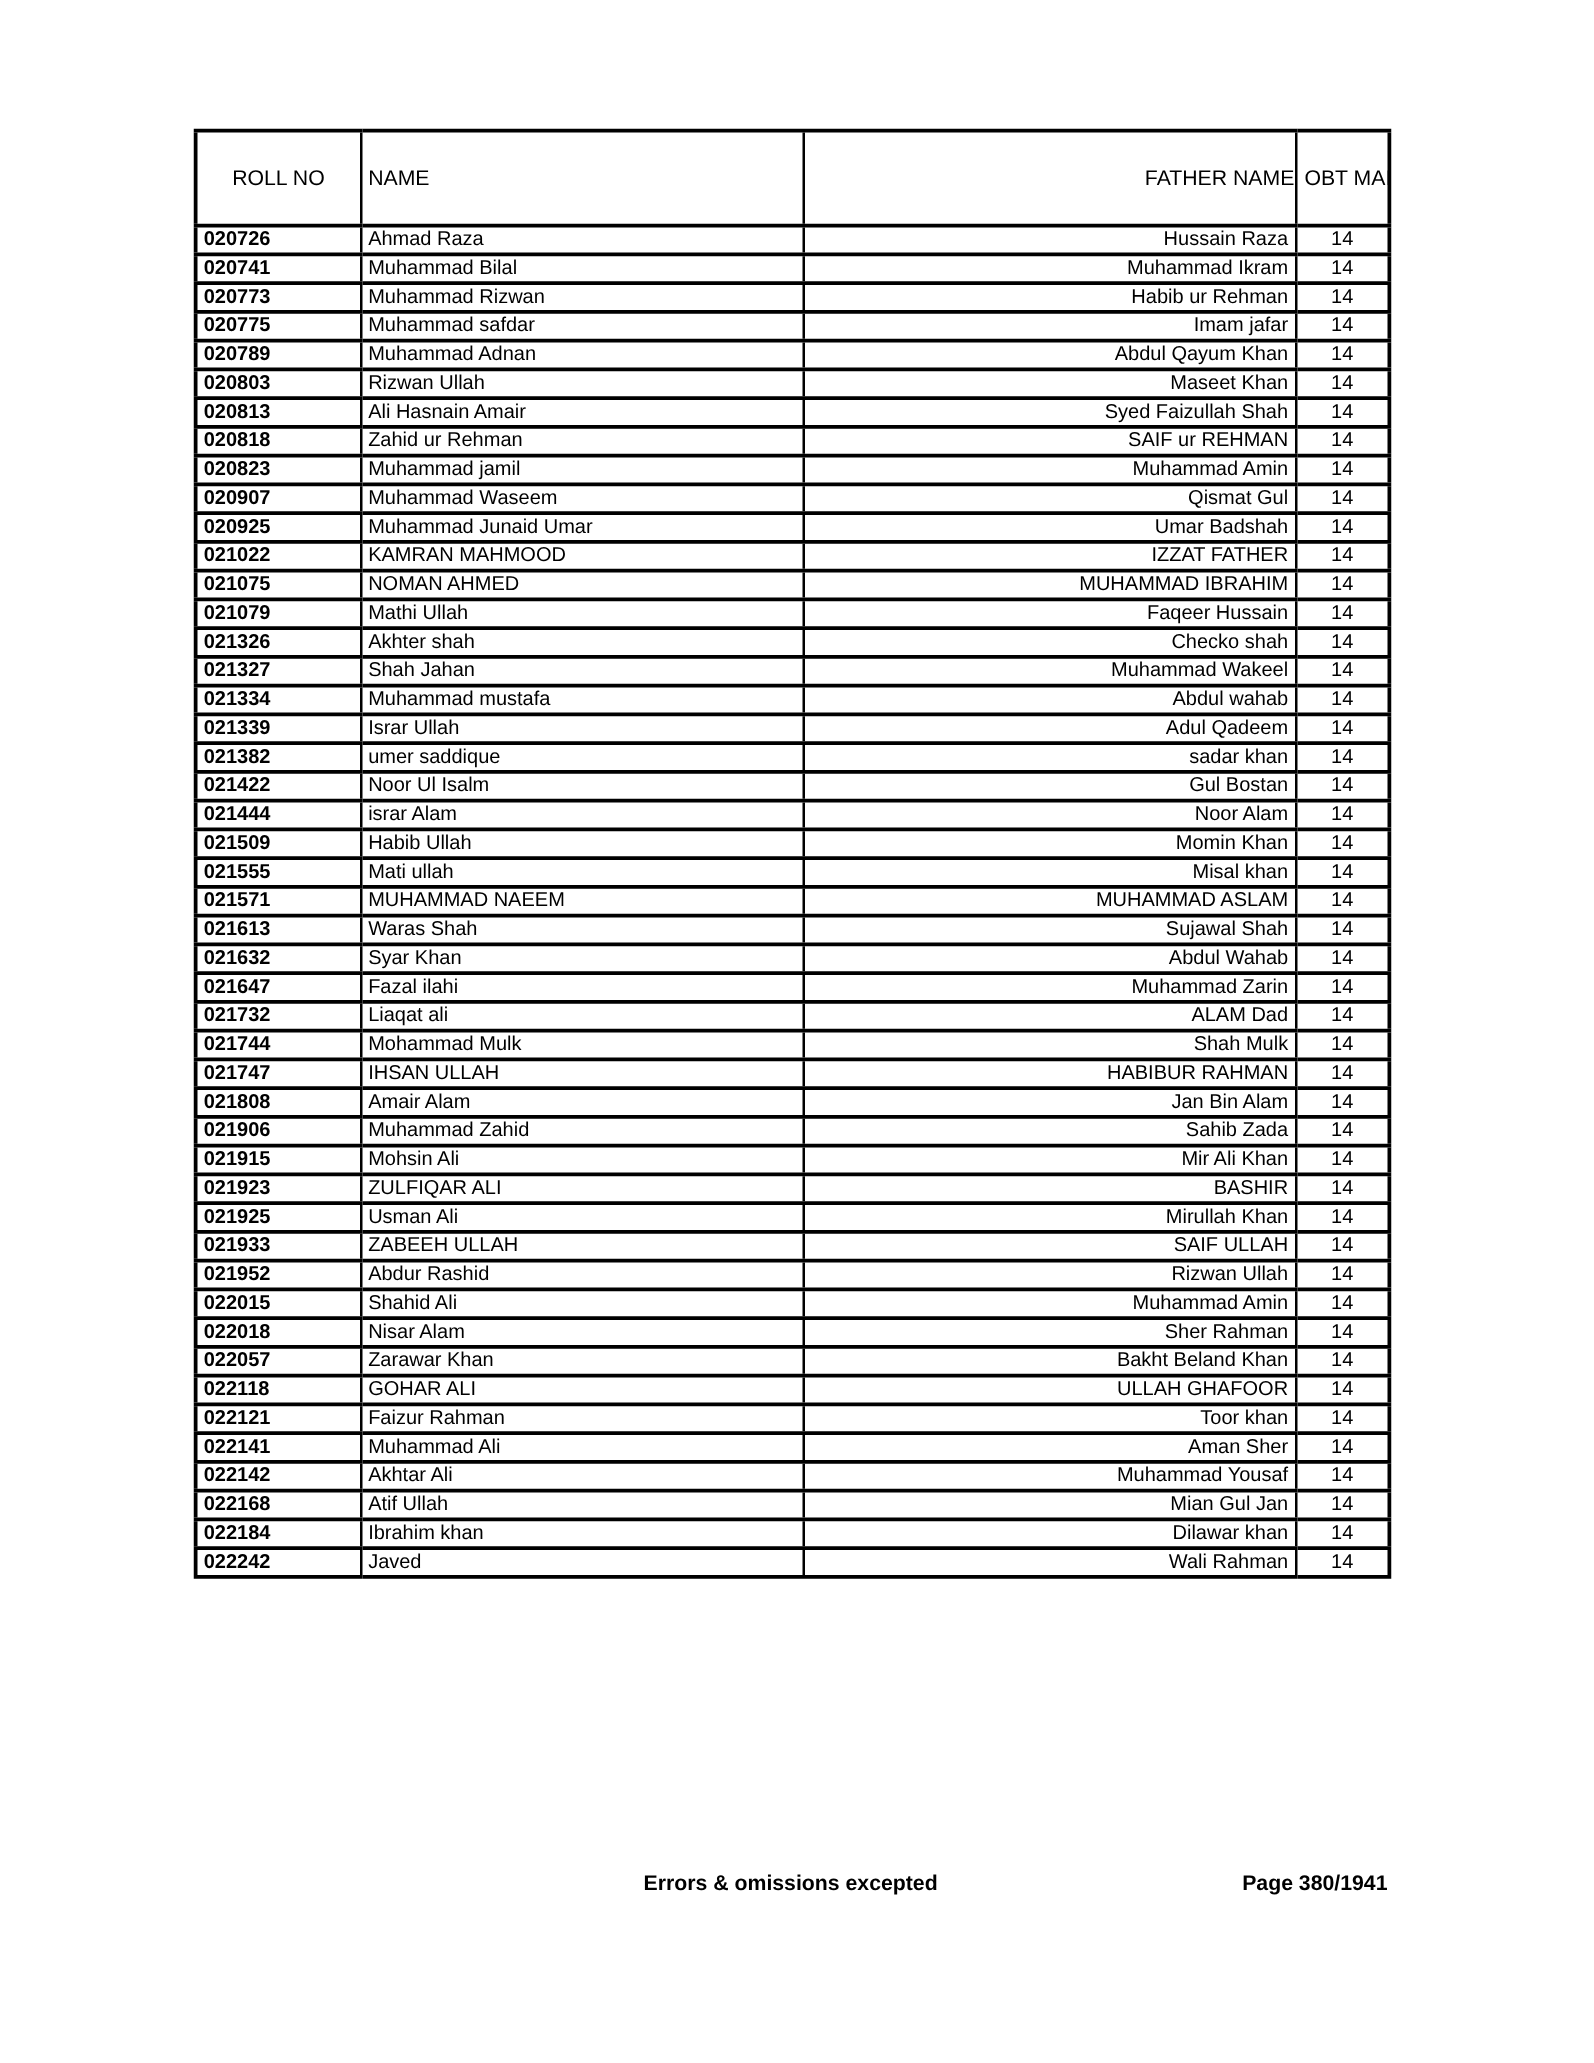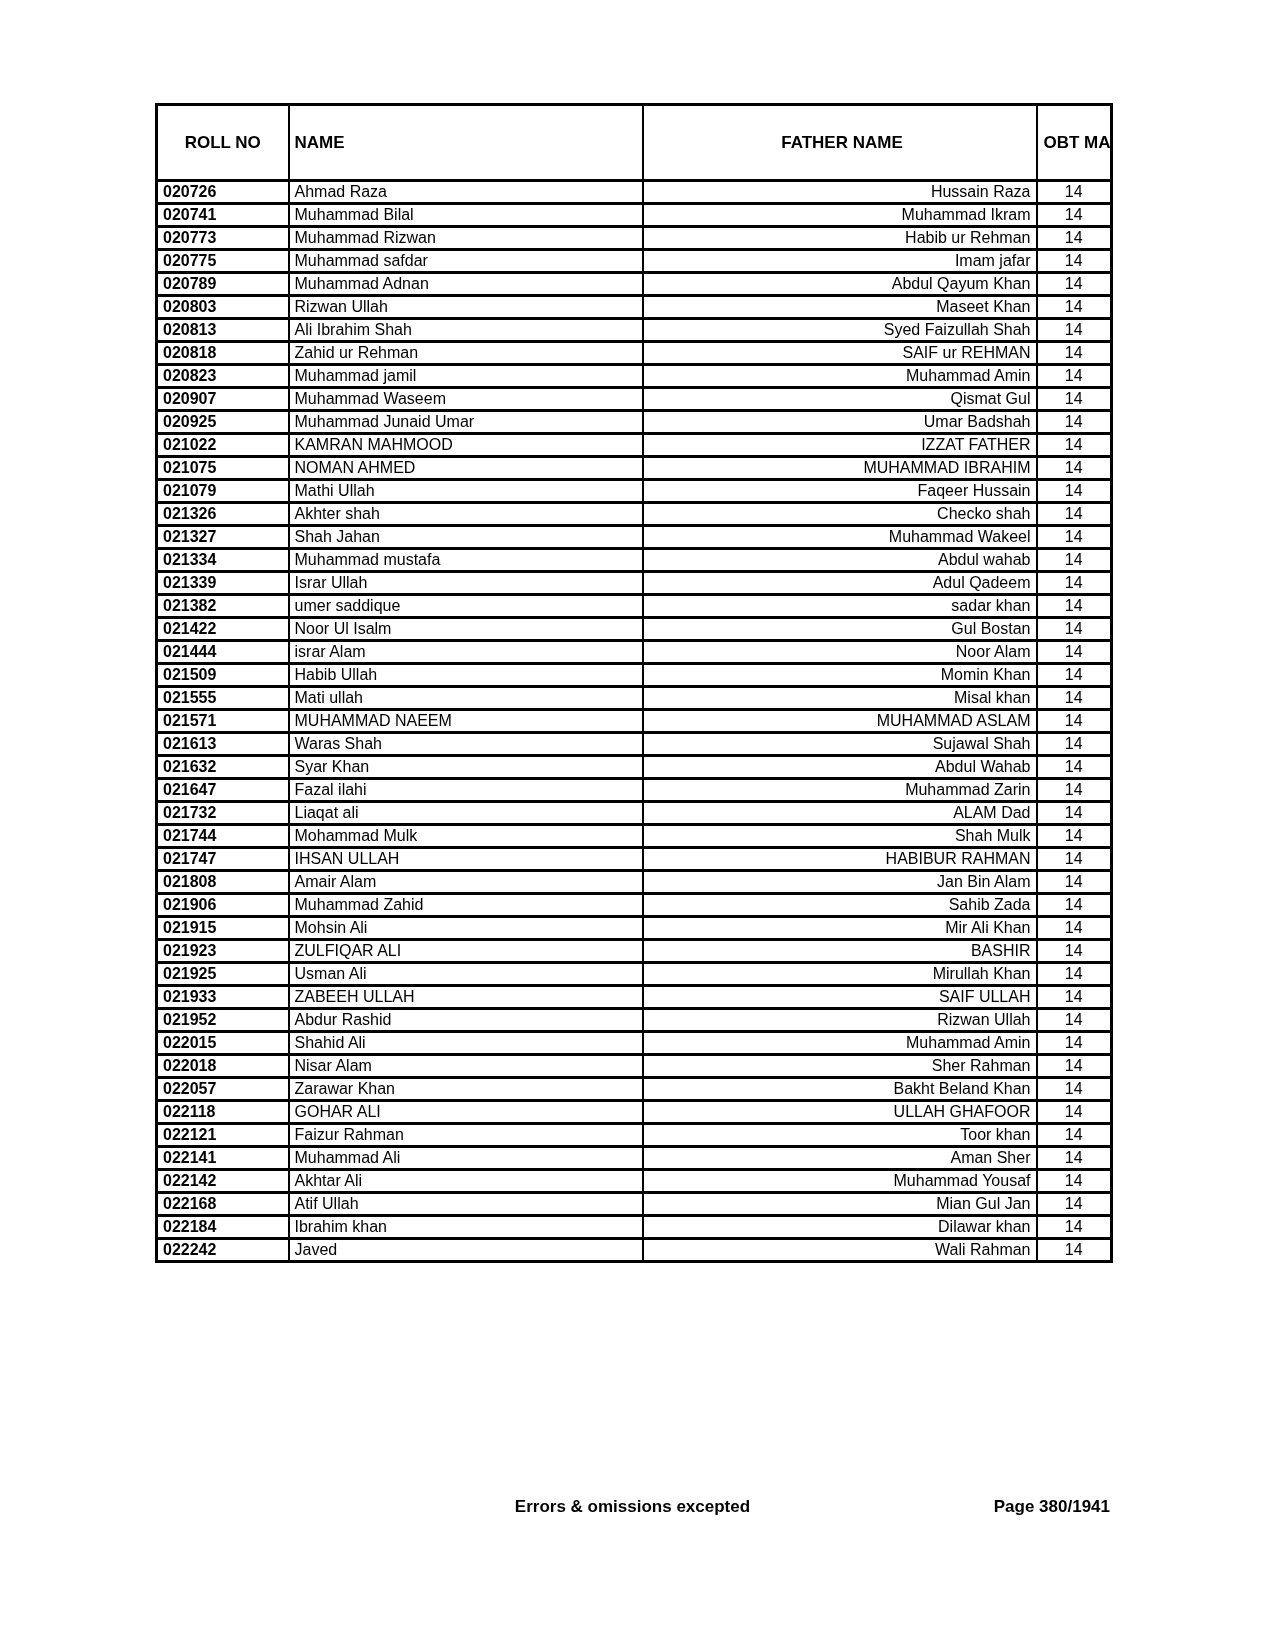--- a/index.html
+++ b/index.html
@@ -34,28 +34,28 @@
   table.results { border-width: 3px; }
 
   col.c-roll   { width: 132px; }
   col.c-name   { width: 354px; }
   col.c-father { width: 394px; }
   col.c-marks  { width: 75px; }
 
   thead th {
     height: 76px;
     font-size: 17px;
-    font-weight: bold;
+    font-weight: normal;
     vertical-align: middle;
     border-bottom-width: 4px;
     background: #fff;
   }
   th.h-roll   { text-align: center; }
   th.h-name   { text-align: left; padding-left: 5px; }
-  th.h-father { text-align: center; padding-left: 5px; }
+  th.h-father { text-align: right; padding-left: 5px; }
   th.h-marks  { text-align: center; white-space: normal; line-height: 20px; padding: 0 6px; }
 
   tbody td {
     height: 23px;
     font-size: 16px;
     vertical-align: middle;
     padding: 0 5px;
   }
   td.roll  { font-weight: bold; }
   td.name  { text-align: left; }
@@ -135,21 +135,21 @@
     <td class="marks">14</td>
   </tr>
         <tr>
     <td class="roll">020803</td>
     <td class="name">Rizwan Ullah</td>
     <td class="father">Maseet Khan</td>
     <td class="marks">14</td>
   </tr>
         <tr>
     <td class="roll">020813</td>
-    <td class="name">Ali Ibrahim Shah</td>
+    <td class="name">Ali Hasnain Amair</td>
     <td class="father">Syed Faizullah Shah</td>
     <td class="marks">14</td>
   </tr>
         <tr>
     <td class="roll">020818</td>
     <td class="name">Zahid ur Rehman</td>
     <td class="father">SAIF ur REHMAN</td>
     <td class="marks">14</td>
   </tr>
         <tr>

